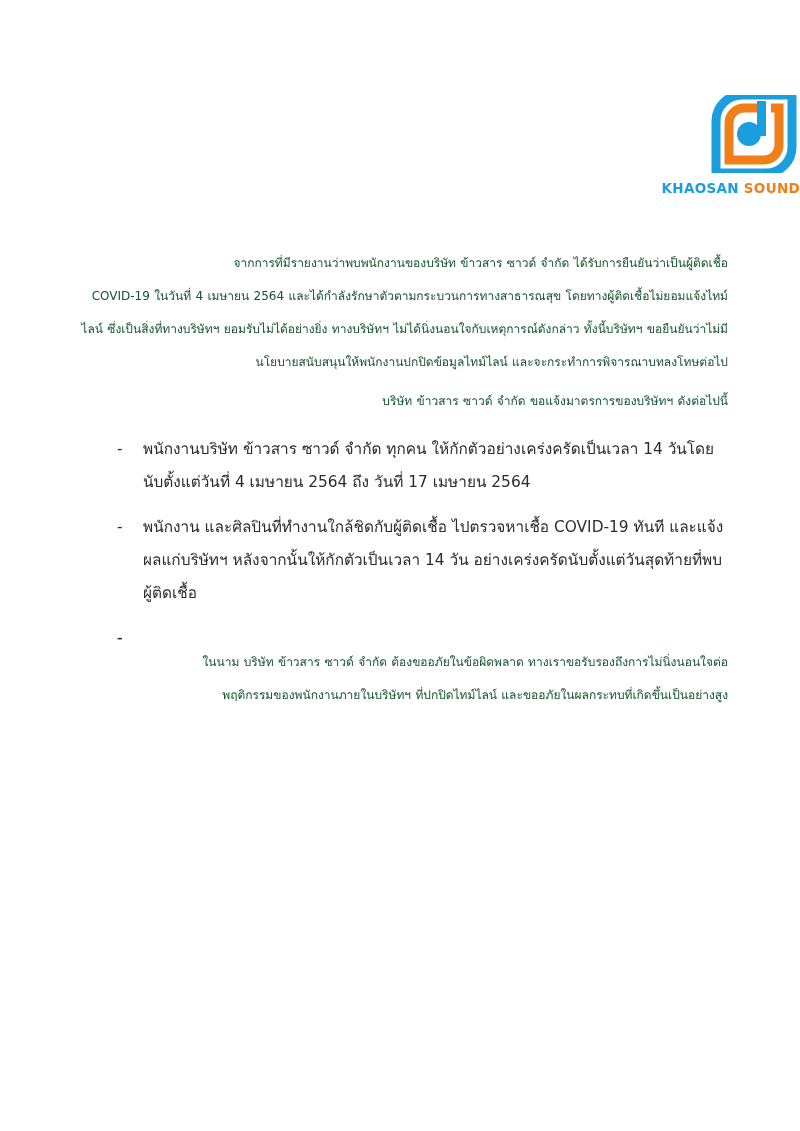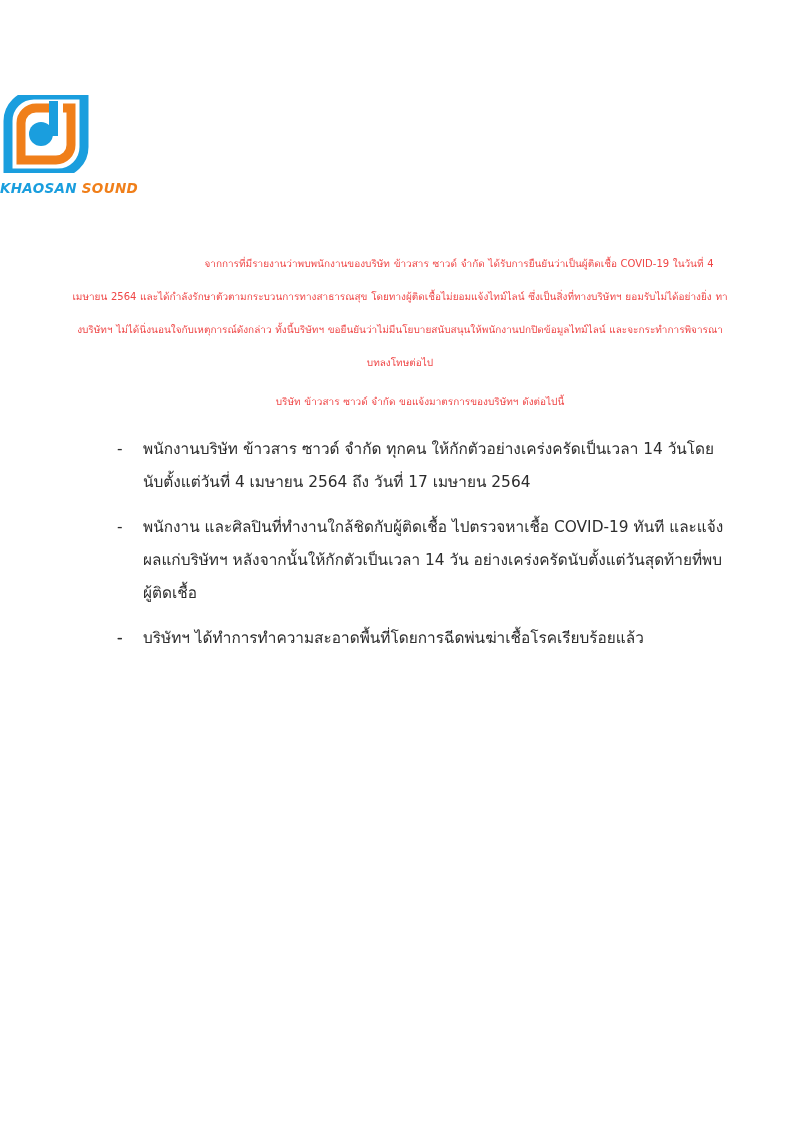--- a/index.html
+++ b/index.html
@@ -22,22 +22,21 @@
   }
 
   
   .logo-block {
     position: absolute;
     top: 95px;
     left: 0;
     width: 800px;
     display: flex;
     flex-direction: column;
-    align-items: flex-start;
-    font-style: italic;
+    align-items: flex-end;
   }
   .logo-mark {
     width: 92px;
     height: 78px;
     position: relative;
   }
   .logo-mark svg {
     display: block;
     width: 92px;
     height: 78px;
@@ -54,24 +53,24 @@
   .wm-sound { color: #f07f1a; }
 
   
   .doc-body {
     position: absolute;
     top: 247px;
     left: 72px;
     width: 656px;
   }
   .para {
-    font-size: 10px;
+    font-size: 12px;
     line-height: 33px;
-    color: #ef4444;
-    text-align: center;
+    color: #14532d;
+    text-align: right;
     margin: 0;
     word-spacing: 0.5px;
   }
   .para-indent {
     text-indent: 118px;
   }
   .para-intro {
     margin-bottom: 0;
   }
   .para-notice {
@@ -142,19 +141,19 @@
       </li>
       <li class="bullet-item">
         <span class="bullet-marker">-</span>
         <span>พนักงาน และศิลปินที่ทำงานใกล้ชิดกับผู้ติดเชื้อ ไปตรวจหาเชื้อ COVID-19 ทันที และแจ้งผลแก่บริษัทฯ หลังจากนั้นให้กักตัวเป็นเวลา 14 วัน อย่างเคร่งครัดนับตั้งแต่วันสุดท้ายที่พบผู้ติดเชื้อ</span>
       </li>
       <li class="bullet-item">
         <span class="bullet-marker">-</span>
       </li>
       <li class="bullet-item">
         <span class="bullet-marker">-</span>
-        <span>บริษัทฯ ได้ทำการทำความสะอาดพื้นที่โดยการฉีดพ่นฆ่าเชื้อโรคเรียบร้อยแล้ว</span>
       </li>
     </ul>
 
+    <p class="para para-closing">ในนาม บริษัท ข้าวสาร ซาวด์ จำกัด ต้องขออภัยในข้อผิดพลาด ทางเราขอรับรองถึงการไม่นิ่งนอนใจต่อพฤติกรรมของพนักงานภายในบริษัทฯ ที่ปกปิดไทม์ไลน์ และขออภัยในผลกระทบที่เกิดขึ้นเป็นอย่างสูง</p>
 
   </div>
 </div>
 
 </body></html>

